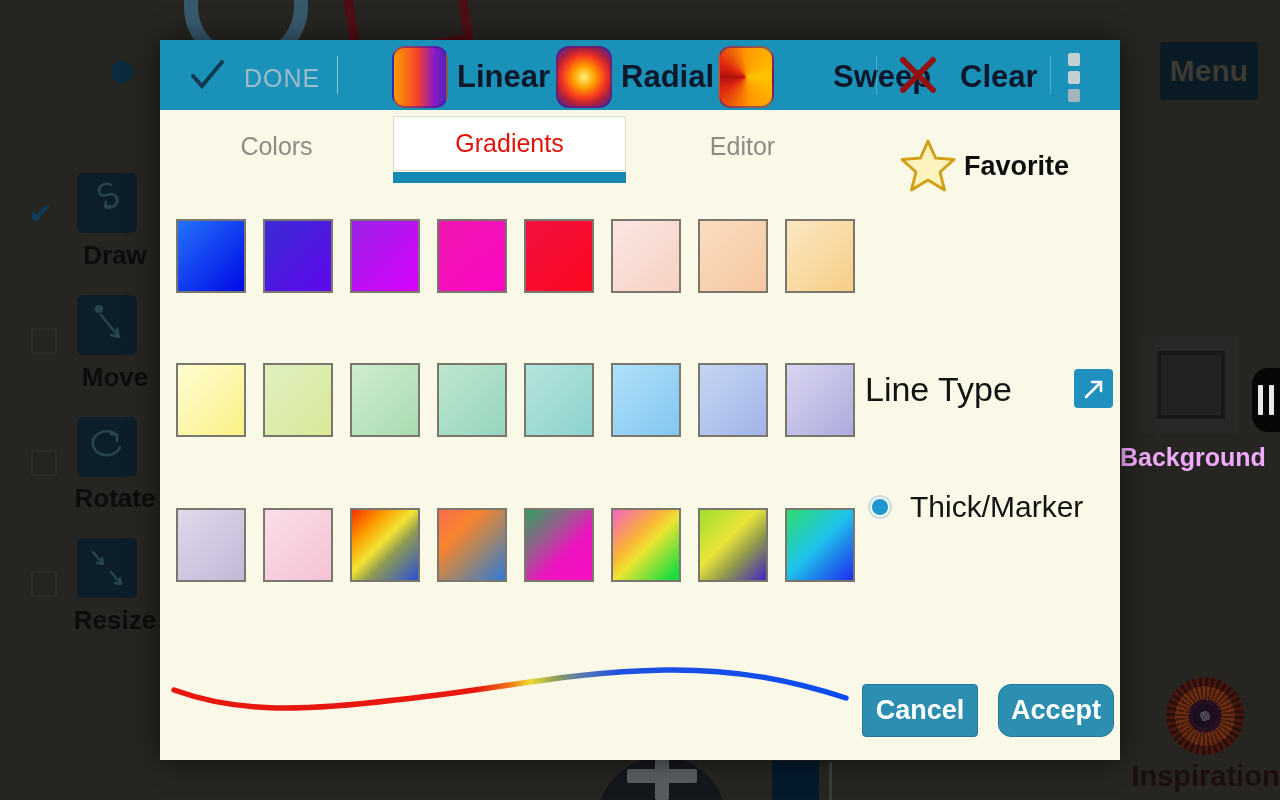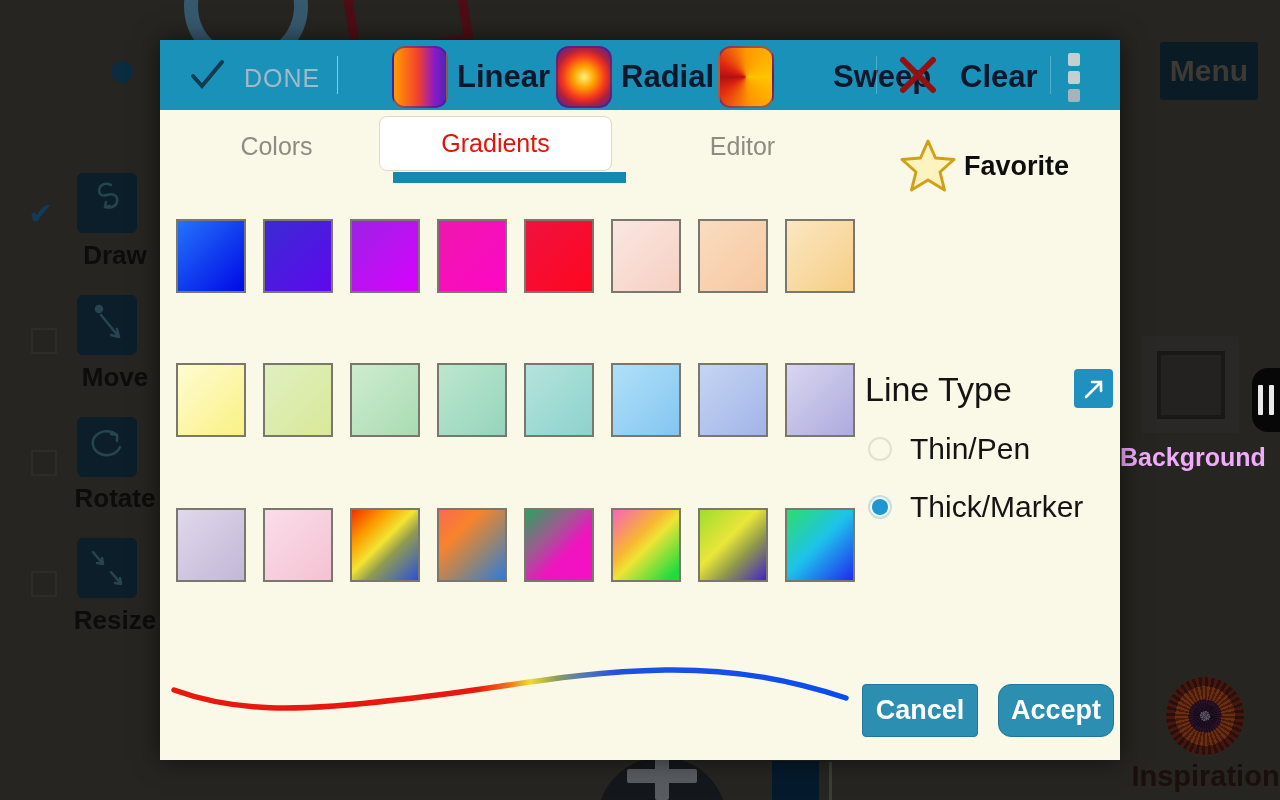--- a/index.html
+++ b/index.html
@@ -180,21 +180,21 @@
     <div class="hdr-divider faint" style="left:890px;"></div>
     <div class="dots">
         <i></i>
         <i></i>
         <i></i>
       </div>
   </div>
 
   <div class="tabs">
     <div class="tab" style="left:0;">Colors</div>
-    <div class="tab active" style="left:219px;border-radius:8px;">Gradients</div>
+    <div class="tab active" style="left:233px;">Gradients</div>
     <div class="tab" style="left:466px;">Editor</div>
     <div class="tab-underline"></div>
   </div>
 
   <div class="favorite">
     <svg width="60" height="60" viewBox="0 0 60 60">
       <path d="M30 5 L37.5 22 L56 23.5 L42 36 L46.5 54 L30 44 L13.5 54 L18 36 L4 23.5 L22.5 22 Z" fill="#fcf3c0" stroke="#d2a018" stroke-width="3" stroke-linejoin="round"></path>
     </svg>
     <span class="favorite-label">Favorite</span>
   </div>
@@ -229,24 +229,20 @@
       <div class="swatch" style="background: linear-gradient(135deg, rgb(159, 221, 46) 0%, rgb(234, 230, 58) 42%, rgb(143, 152, 76) 66%, rgb(68, 35, 198) 100%);"></div>
       <div class="swatch" style="background: linear-gradient(135deg, rgb(46, 220, 110) 0%, rgb(29, 195, 234) 48%, rgb(31, 43, 238) 100%);"></div>
     </div>
 
   <div class="line-type-title">Line Type</div>
   <div class="lt-btn">
     <svg width="26" height="26" viewBox="0 0 26 26">
       <path d="M5 21 L20 6 M11 6 L20 6 L20 15" fill="none" stroke="#ffffff" stroke-width="2.6" stroke-linecap="round"></path>
     </svg>
   </div>
-  <div class="radio-row" style="top:392px;">
-    <span class="radio off"></span>
-    <span class="radio-label">Thin/Pen</span>
-  </div>
   <div class="radio-row" style="top:450px;">
     <span class="radio on"></span>
     <span class="radio-label">Thick/Marker</span>
   </div>
 
   <svg class="preview-svg" width="690" height="62" viewBox="0 0 690 62">
     <defs>
       <linearGradient id="strokeGrad" gradientUnits="userSpaceOnUse" x1="9" y1="0" x2="681" y2="0">
           <stop offset="0%" stop-color="#e8170f"></stop>
           <stop offset="45%" stop-color="#e8170f"></stop>

